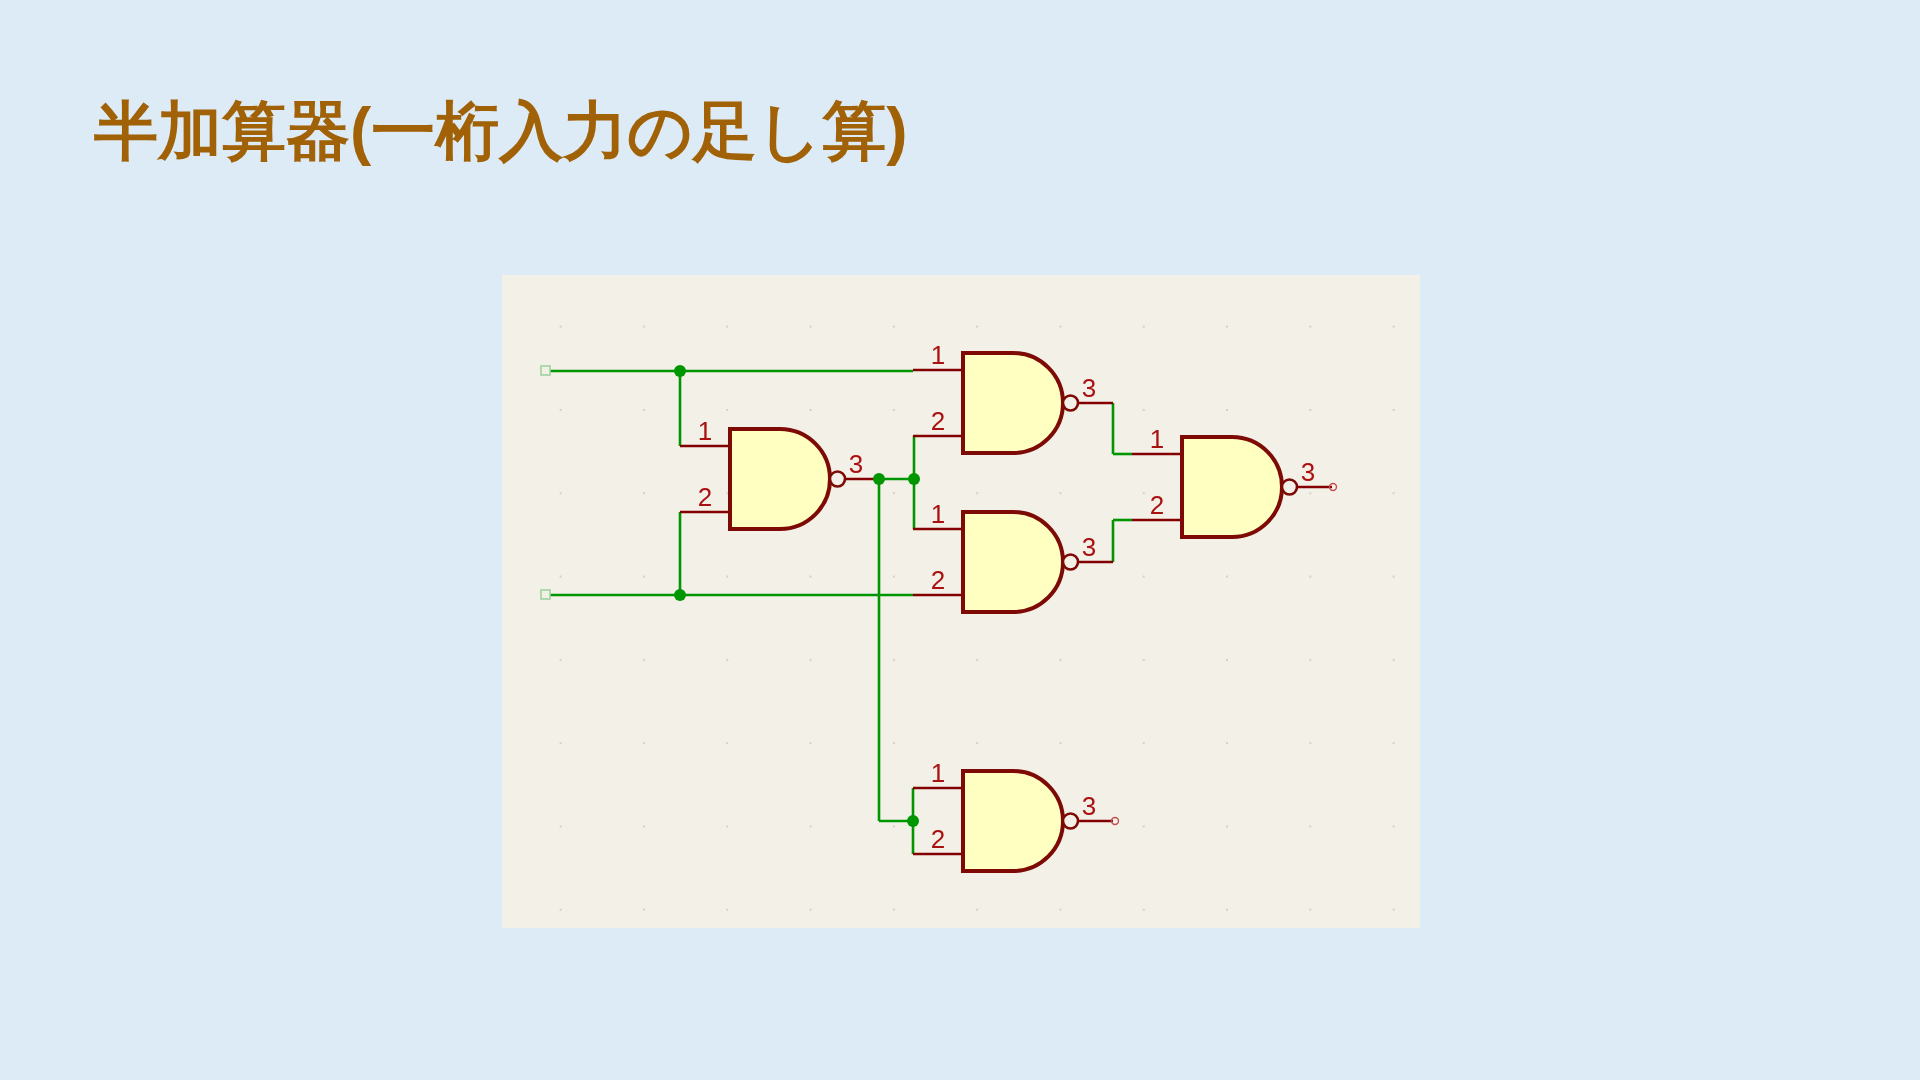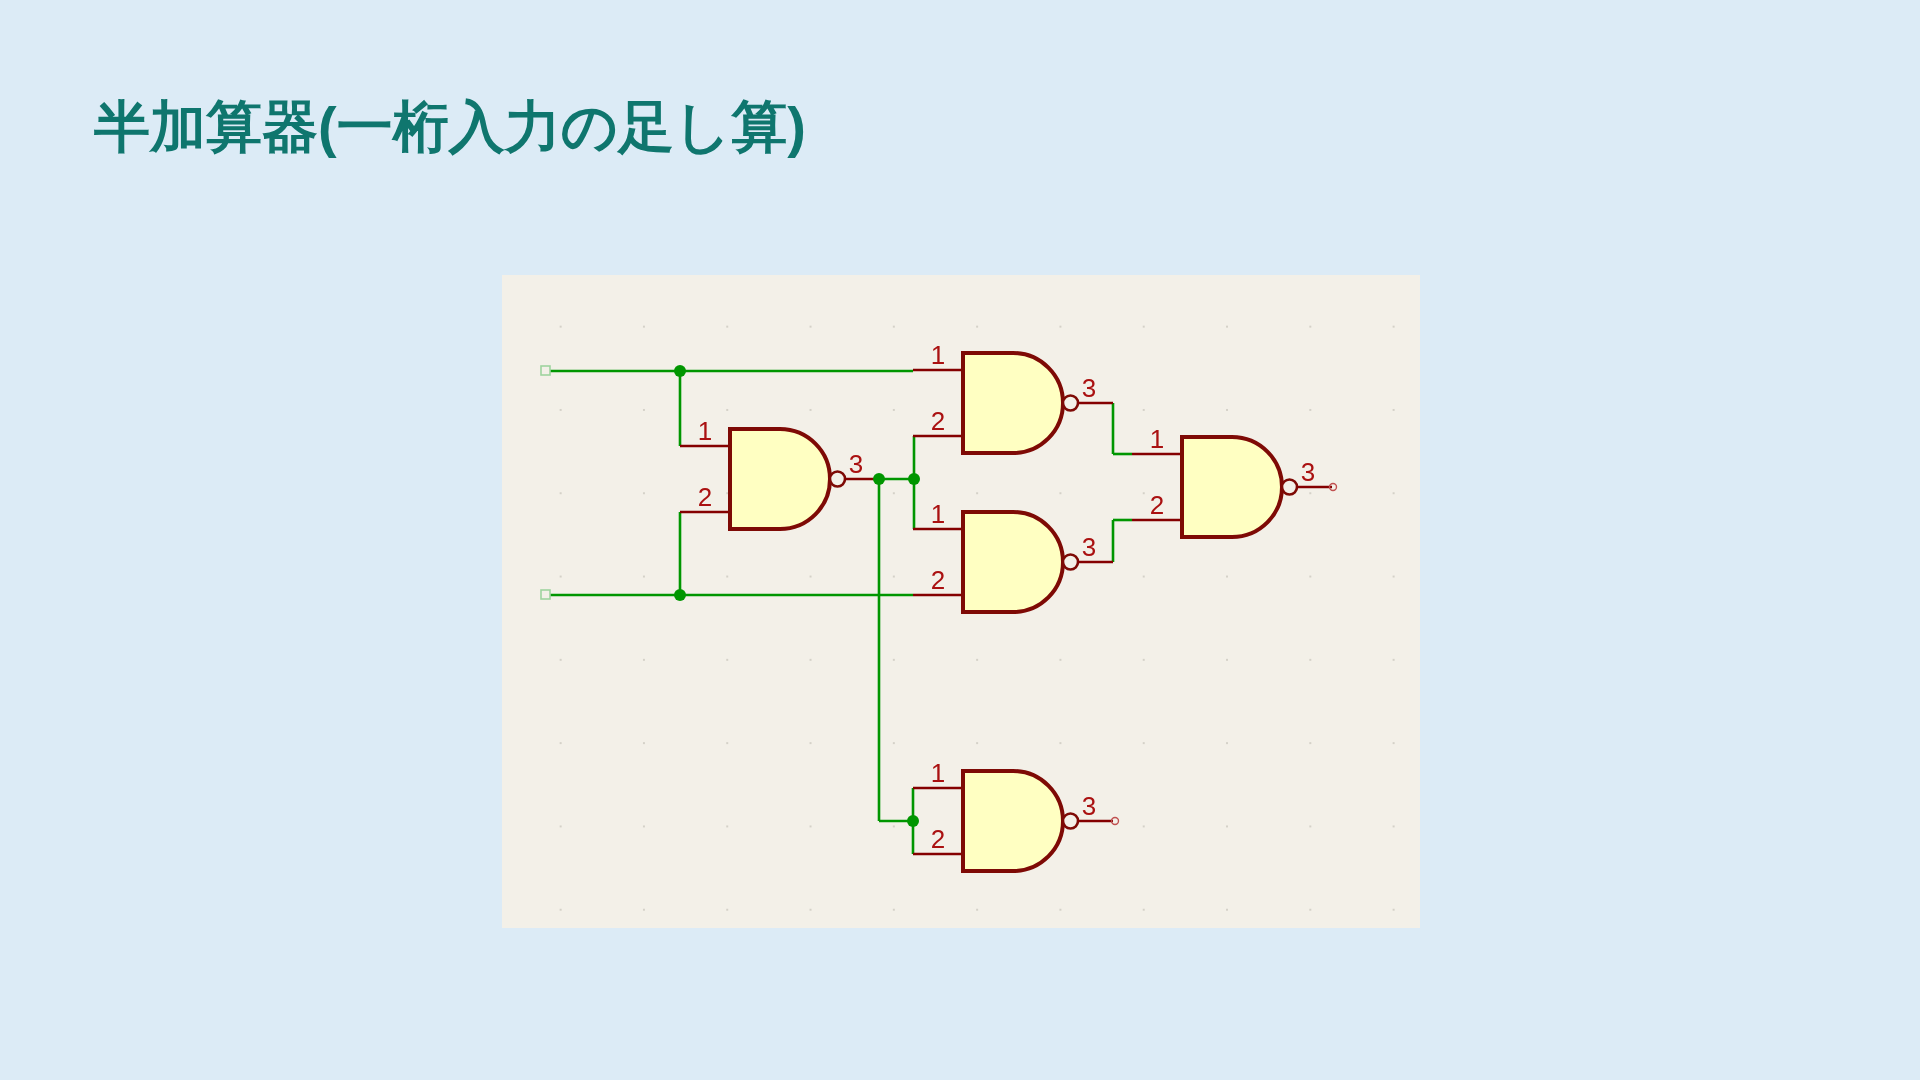--- a/index.html
+++ b/index.html
@@ -1,20 +1,20 @@
 <!DOCTYPE html>
 <html><head>
 <meta charset="utf-8">
 <style>
   * { margin:0; padding:0; box-sizing:border-box; }
   html,body { width:1920px; height:1080px; overflow:hidden; }
   body { background:#dcebf6; font-family:"Liberation Sans", sans-serif; position:relative; }
   .slide-title {
     position:absolute; left:94px; top:99px;
-    font-size:56px; font-weight:800; color:#0f766e;
+    font-size:64px; font-weight:800; color:#a16207;
     font-family:"Liberation Sans", sans-serif;
     line-height:1; letter-spacing:0;
   }
   .schematic {
     position:absolute; left:502px; top:275px; width:918px; height:653px;
     background-color:#f3f0e8;
     background-image: radial-gradient(circle, #d4d1c8 1px, transparent 1.3px);
     background-size: 83.3px 83.3px;
     background-position: 17px 10px;
   }

